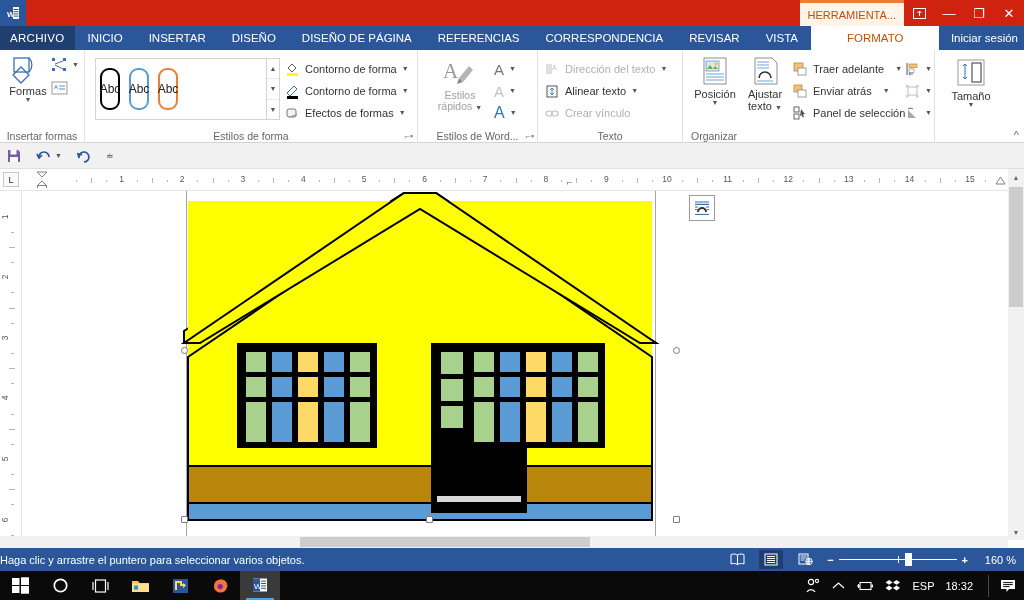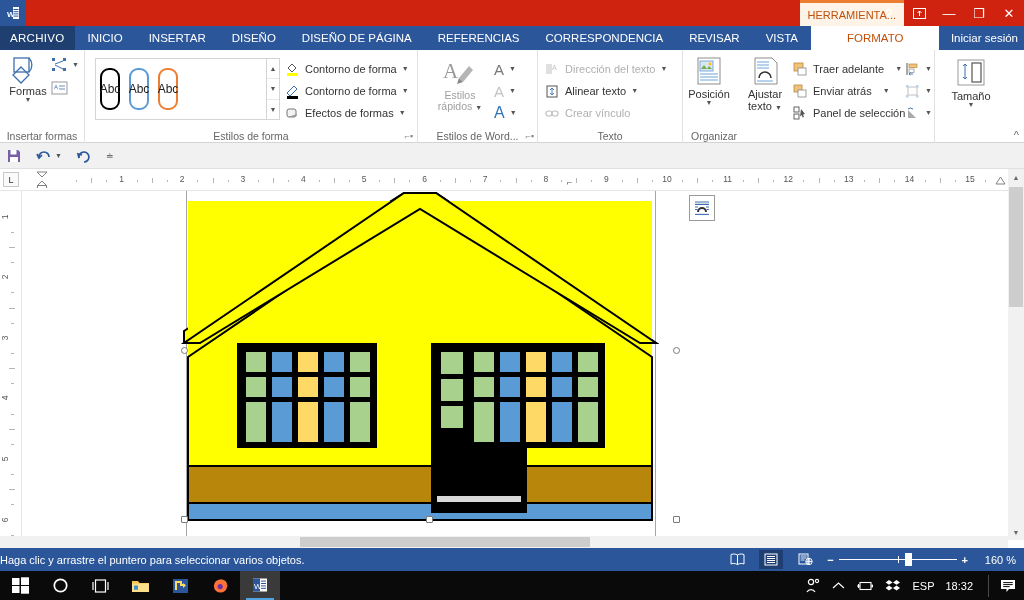--- a/index.html
+++ b/index.html
@@ -429,21 +429,21 @@
               <rect x="7" y="5" width="6" height="5" rx="2.5" fill="none" stroke="#c0c0c0" stroke-width="1.2"></rect>
             </svg>
           </span>
           <span>Crear vínculo</span>
         </div>
       </div>
       <div class="rgroup-label">Texto</div>
     </div>
 
     <div class="rgroup" style="left:683px; width:252px;">
-      <div class="big-btn" style="position:absolute;left:0;top:6px;width:52px;">
+      <div class="big-btn" style="position:absolute;left:6px;top:6px;width:52px;">
         <svg width="34" height="32" viewBox="0 0 34 32">
           <rect x="6" y="2" width="22" height="26" fill="#fff" stroke="#8d8d8d" stroke-width="1"></rect>
           <rect x="8" y="5" width="13" height="10" fill="#dce6f1" stroke="#5b9bd5" stroke-width="0.8"></rect>
           <path d="M9 13 l3 -4 l3 4 l2 -3 l3 3 z" fill="#70ad47"></path>
           <circle cx="18" cy="8" r="1.4" fill="#ffc000"></circle>
           <path d="M8 18 h18 M8 21 h18 M8 24 h18" stroke="#5b9bd5" stroke-width="0.9"></path>
         </svg>
         <span style="font-size:11px;">Posición</span>
         <span class="caret">▼</span>
       </div>

